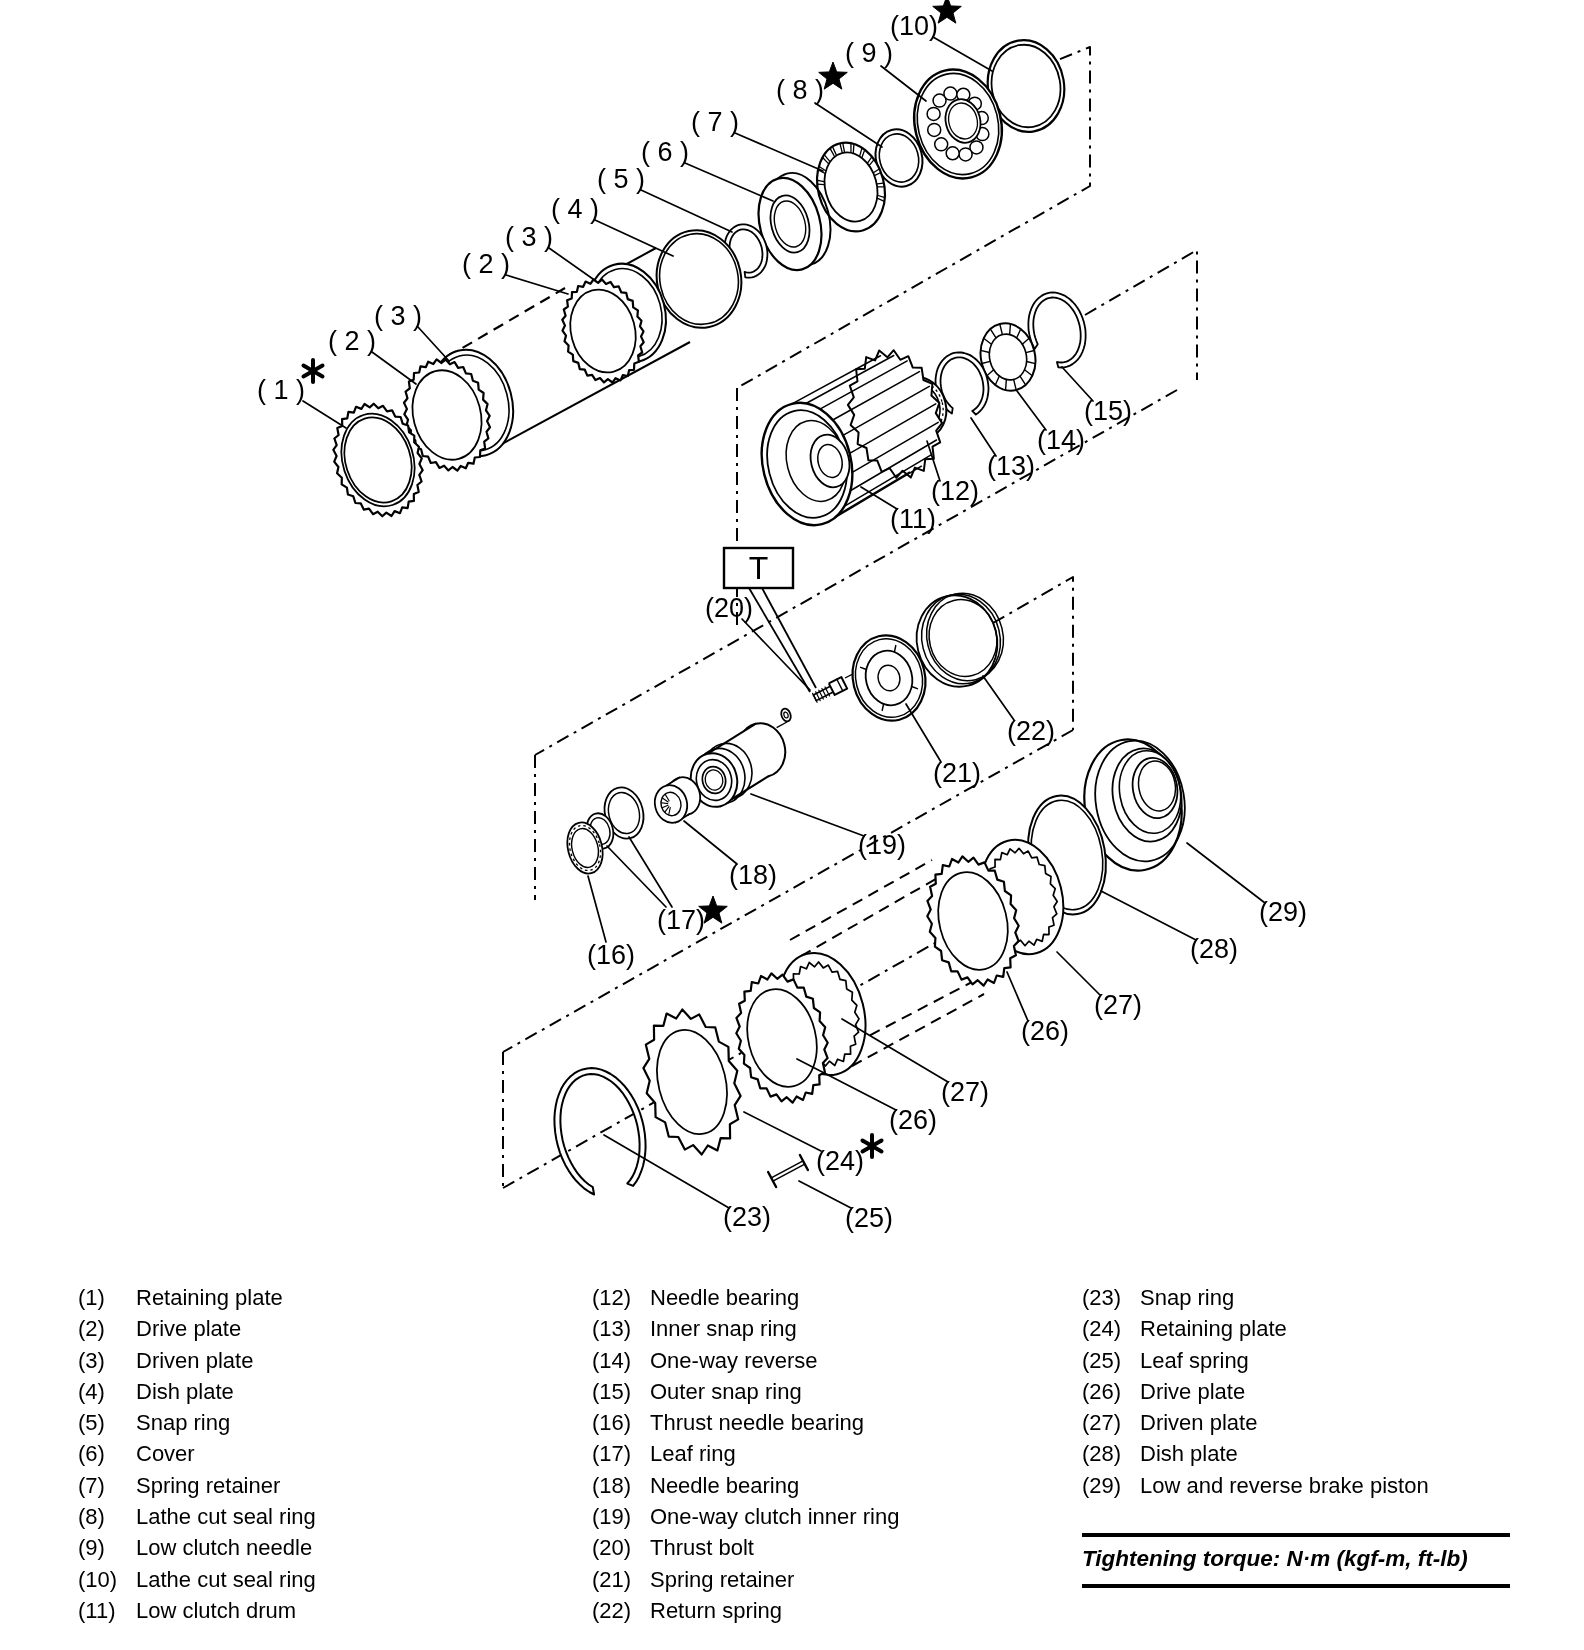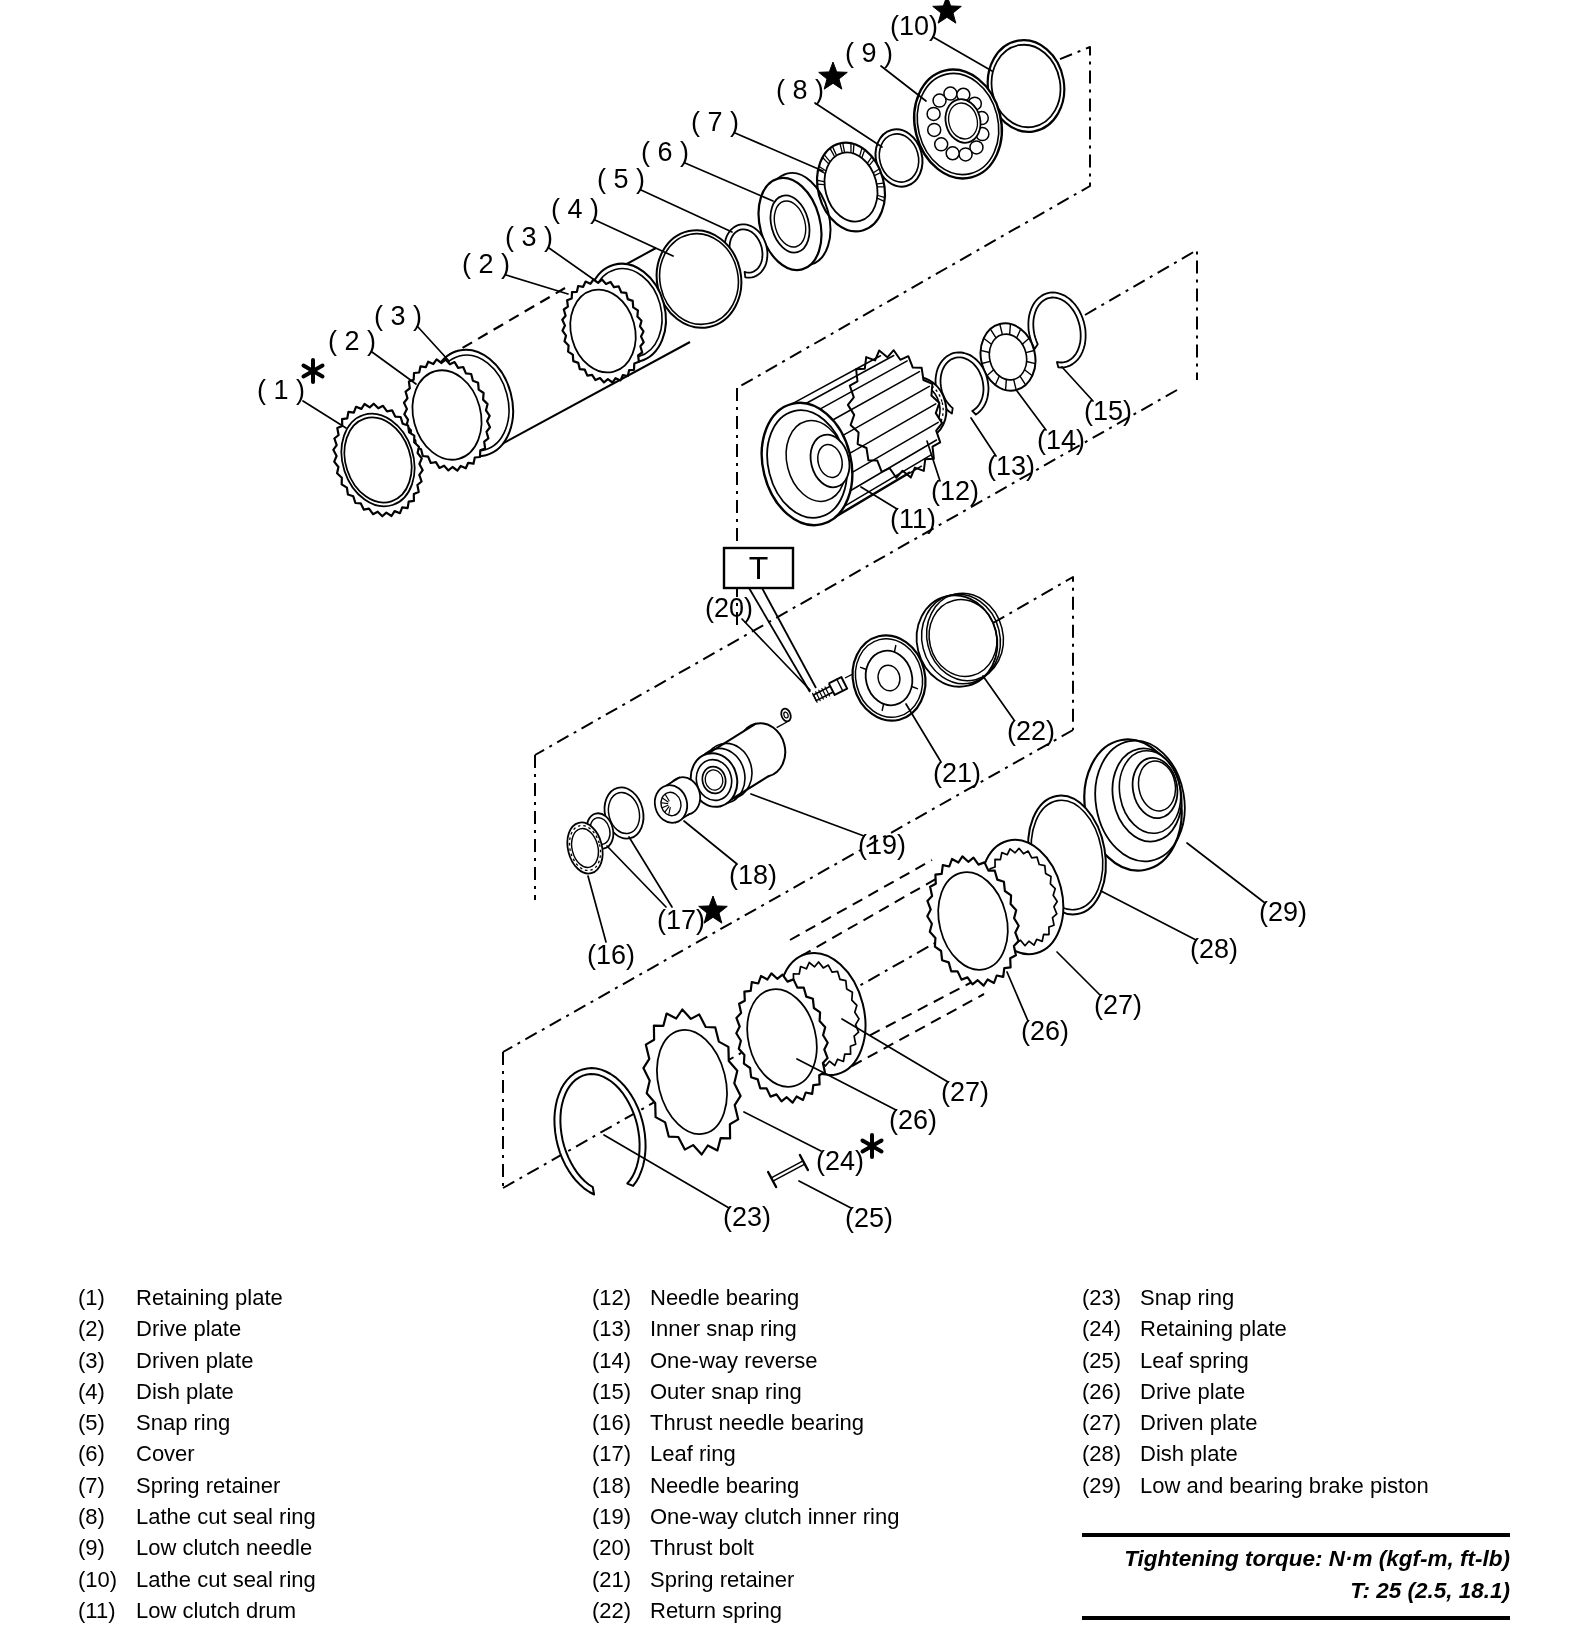--- a/index.html
+++ b/index.html
@@ -4,21 +4,21 @@
 <style>
   html,body{margin:0;padding:0;background:#fff;}
   #page{position:relative;width:1584px;height:1650px;background:#fff;overflow:hidden;
         font-family:"Liberation Sans", sans-serif;color:#000;}
   #diagram-svg{position:absolute;left:0;top:0;}
   .legend-col{position:absolute;font-size:22px;line-height:31.3px;color:#000;white-space:nowrap;}
   .legend-row{display:flex;}
   .legend-num{display:inline-block;width:58px;flex:0 0 58px;}
   #torque-box{position:absolute;left:1082px;top:1533px;width:428px;
               border-top:4px solid #000;border-bottom:4px solid #000;
-              padding:9px 0 12px 0;font-size:22.5px;font-style:italic;font-weight:bold;text-align:right;}
+              padding:9px 0 12px 0;font-size:22.5px;font-style:italic;font-weight:bold;}
   #torque-line2{margin-top:6px;padding-left:50px;}
   svg text{font-family:"Liberation Sans", sans-serif;}
 </style>
 </head>
 <body>
 
 <div id="page">
   <svg id="diagram-svg" width="1584" height="1650" viewBox="0 0 1584 1650">
       <g>
         <path d="M1008,80L1090,47L1090,186L737,388" fill="none" stroke="#000000" stroke-width="2" stroke-linejoin="round" stroke-dasharray="13 6 3 6"></path>
@@ -561,22 +561,21 @@
         <div class="legend-row">
           <span class="legend-num">(27)</span>
           <span>Driven plate</span>
         </div>
         <div class="legend-row">
           <span class="legend-num">(28)</span>
           <span>Dish plate</span>
         </div>
         <div class="legend-row">
           <span class="legend-num">(29)</span>
-          <span>Low and bearing brake piston</span>
+          <span>Low and reverse brake piston</span>
         </div>
       </div>
     </div>
 
   <div id="torque-box">
     <div>Tightening torque: N·m (kgf-m, ft-lb)</div>
-    <div id="torque-line2">T: 25 (2.5, 18.1)</div>
   </div>
 </div>
 
 </body></html>

